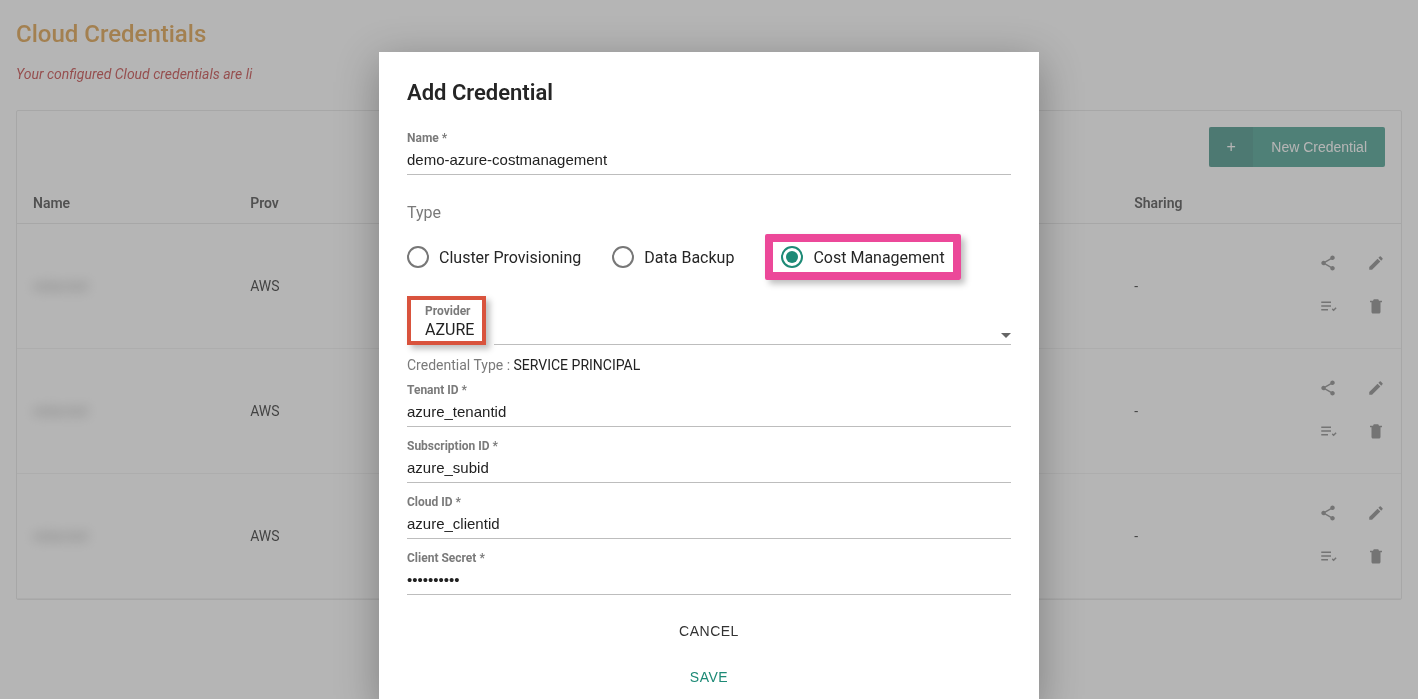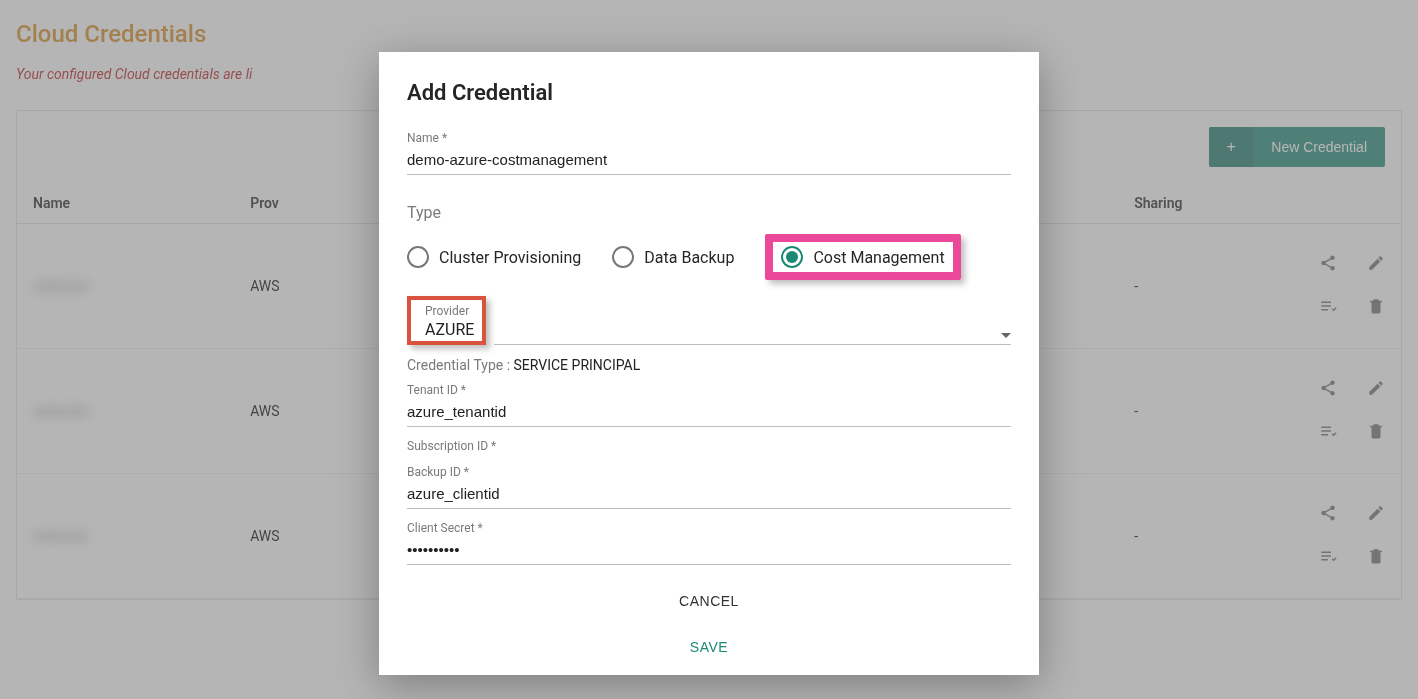--- a/index.html
+++ b/index.html
@@ -116,20 +116,21 @@
       color: #252525;
       margin-bottom: 26px;
     }
     .field {
       margin-bottom: 12px;
     }
     .field-label {
       font-size: 12px;
       color: #7a7a7a;
       margin-bottom: 2px;
+      font-weight: bold;
     }
     .field-input {
       width: 100%;
       border: none;
       border-bottom: 1px solid #bdbdbd;
       font-size: 15px;
       padding: 4px 0 6px 0;
       outline: none;
       color: #222;
       background: transparent;
@@ -363,23 +364,24 @@
     <div class="cred-type">
       <span>Credential Type : </span><span class="val">SERVICE PRINCIPAL</span>
     </div>
 
     <div class="field">
       <div class="field-label">Tenant ID *</div>
       <input class="field-input" value="azure_tenantid" style="">
     </div>
     <div class="field">
       <div class="field-label">Subscription ID *</div>
-    </div>
-    <div class="field">
-      <div class="field-label">Backup ID *</div>
+      <input class="field-input" value="azure_subid" style="">
+    </div>
+    <div class="field">
+      <div class="field-label">Cloud ID *</div>
       <input class="field-input" value="azure_clientid" style="">
     </div>
     <div class="field">
       <div class="field-label">Client Secret *</div>
       <input class="field-input" type="password" value="••••••••••" style="">
     </div>
 
     <div class="dlg-actions">
       <button class="btn-flat btn-cancel">CANCEL</button>
       <button class="btn-flat btn-save">SAVE</button>

